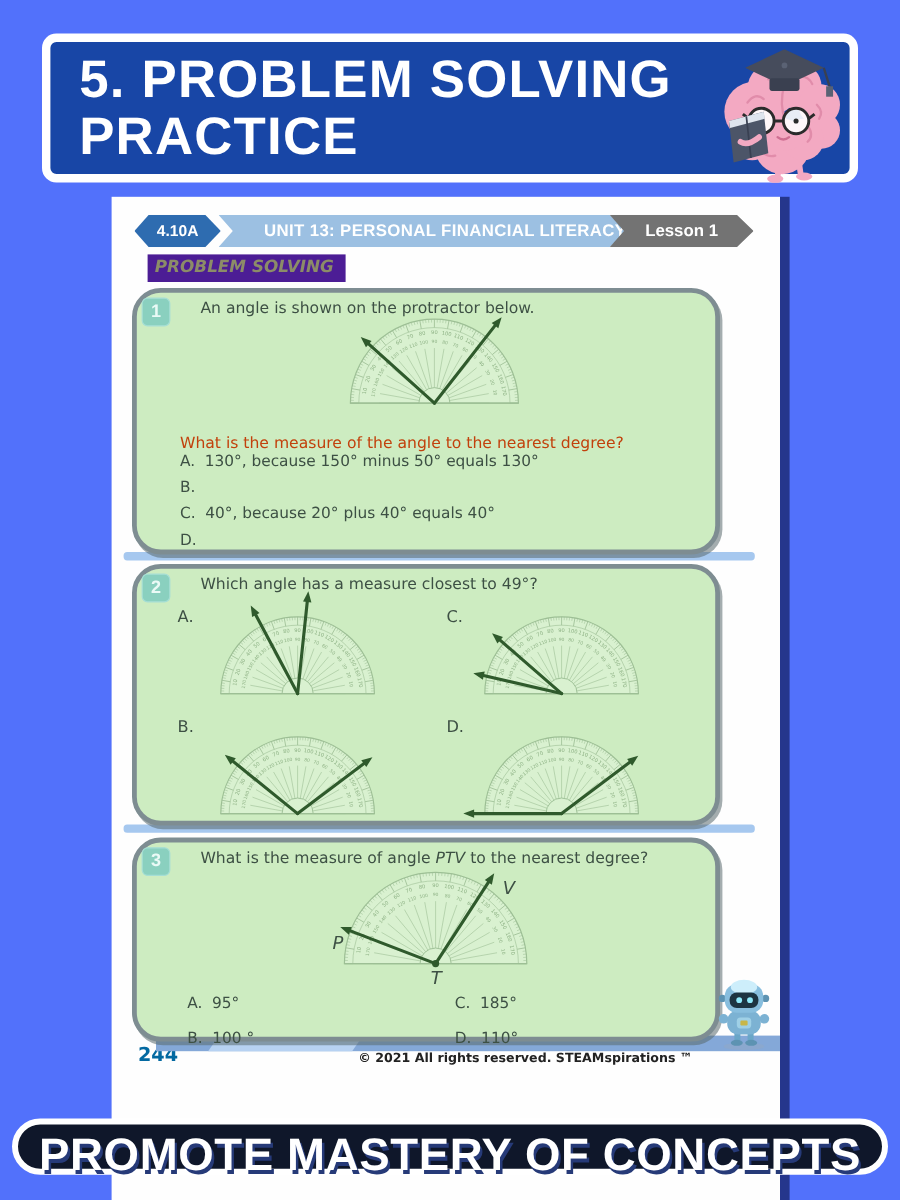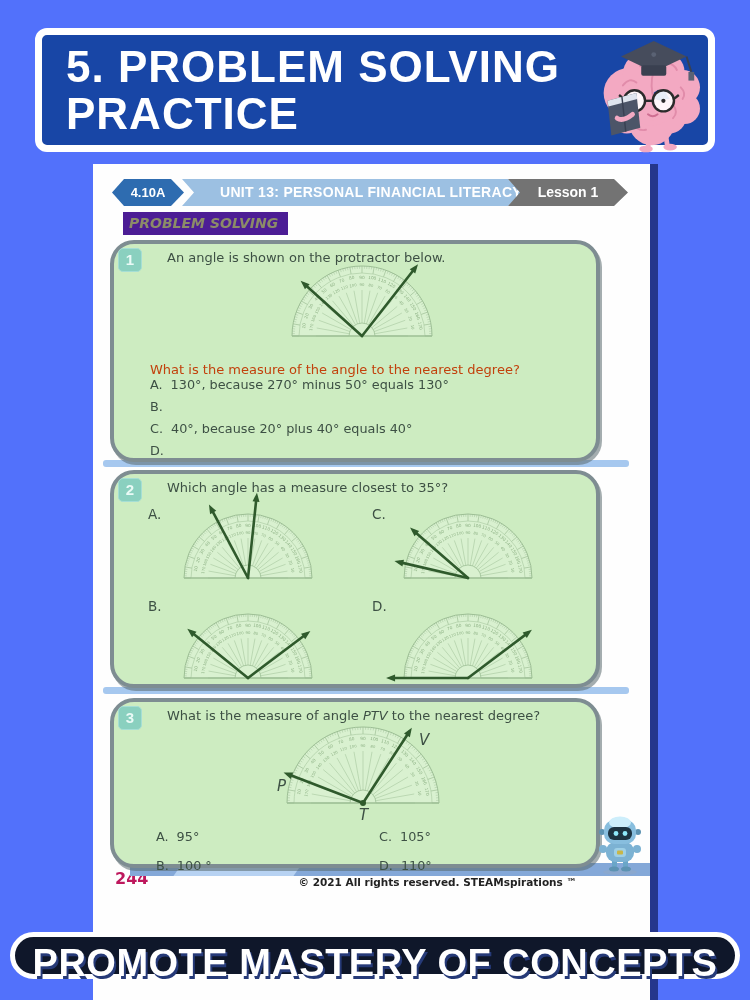--- a/index.html
+++ b/index.html
@@ -44,21 +44,21 @@
   .opts{position:absolute;left:36px;top:133px;}
   .opt{height:22px;font-size:12.8px;color:#3d5044;display:flex;gap:8px;white-space:nowrap;}
   .chl{position:absolute;font-size:13.5px;color:#3d5044;}
   .q3opts{position:absolute;left:42px;top:127px;display:grid;grid-template-columns:223px 200px;
     row-gap:7px;font-size:12.8px;color:#3d5044;}
   .divider{left:10px;width:526px;height:7px;background:#a6c8ef;border-radius:3px;z-index:1;}
 
   
   .footer-strip{left:37px;top:699px;width:520px;height:13px;background:#84a8d8;z-index:1;}
   .strip-light{left:48px;top:0;width:120px;height:13px;background:#b7d2f2;transform:skewX(-35deg);}
-  .page-number{left:22px;top:705px;font-size:16px;font-weight:700;color:#be185d;}
+  .page-number{left:22px;top:705px;font-size:16px;font-weight:700;color:#0369a1;}
   .copyright{left:150px;top:712px;width:334px;text-align:right;font-size:10.5px;font-weight:700;color:#222;}
   .robot{left:499px;top:650px;width:56px;height:62px;z-index:3;}
 
   
   .bottom-banner{left:10px;top:932px;width:730px;height:47px;background:#0f172a;
     border:5px solid #fff;border-radius:30px;box-sizing:border-box;text-align:center;}
   .bottom-banner span{display:inline-block;margin-top:5px;font-family:"Liberation Sans",sans-serif;
     font-weight:700;font-size:38px;letter-spacing:.5px;color:#fff;text-shadow:2px 3px 0 #263a78;white-space:nowrap;}
 </style>
 </head>
@@ -282,39 +282,39 @@
           <line x1="178" y1="92" x2="318" y2="92" stroke="#9dbf95" stroke-width="1"></line>
           <line x1="248" y1="92" x2="190.33196154295422" y2="40.07546494655259" stroke="#2f5a2c" stroke-width="2.6" stroke-linecap="round"></line>
           <path d="M 186.61623741556724 36.7298119147583 L 195.64649796711979 40.15098048281715 L 190.9625837226078 45.3529942611589 Z" fill="#2f5a2c"></path>
           <line x1="248" y1="92" x2="300.94688687800664" y2="24.23107518982191" stroke="#2f5a2c" stroke-width="2.6" stroke-linecap="round"></line>
           <path d="M 304.0251942546349 20.2910214217883 L 301.2422786143275 29.537933367888602 L 295.7262033390804 25.228303040608996 Z" fill="#2f5a2c"></path>
         </svg>
       <div class="subprompt">What is the measure of the angle to the nearest degree?</div>
       <div class="opts">
         <div class="opt">
             <span>A.</span>
-            <span>130°, because 270° minus 50° equals 130°</span>
+            <span>130°, because 150° minus 50° equals 130°</span>
           </div>
         <div class="opt">
             <span>B.</span>
           </div>
         <div class="opt">
             <span>C.</span>
             <span>40°, because 20° plus 40° equals 40°</span>
           </div>
         <div class="opt">
             <span>D.</span>
           </div>
       </div>
     </div>
     <div class="abs divider" style="top:296px"></div>
 
     <div class="abs qbox q2">
       <div class="badge">2</div>
-      <div class="prompt">Which angle has a measure closest to 35°?</div>
+      <div class="prompt">Which angle has a measure closest to 49°?</div>
       <span class="chl" style="left:34px;top:32px">A.</span>
       <span class="chl" style="left:258px;top:32px">C.</span>
       <span class="chl" style="left:34px;top:124px">B.</span>
       <span class="chl" style="left:258px;top:124px">D.</span>
       <svg>
           <path d="M 70 104 A 64 64 0 0 1 198 104 Z" fill="rgba(255,255,255,0.25)" stroke="#9dbf95" stroke-width="1"></path>
           <path d="M 77 104 A 57 57 0 0 1 191 104" fill="none" stroke="#9dbf95" stroke-width="0.5"></path>
           <line x1="198" y1="104" x2="191" y2="104" stroke="#9dbf95" stroke-width="0.7"></line>
           <line x1="197.96101292922214" y1="101.76643221103994" x2="195.16271861356867" y2="101.86415080180694" stroke="#9dbf95" stroke-width="0.45"></line>
           <line x1="197.84409921662876" y1="99.53558568037599" x2="195.05091987590123" y2="99.73090380685953" stroke="#9dbf95" stroke-width="0.45"></line>
@@ -1092,21 +1092,21 @@
           <circle cx="249" cy="101" r="3" fill="#2f5a2c"></circle>
           <text x="245" y="118" font-size="15" font-style="italic" fill="#3d5044">T</text>
         </svg>
       <div class="q3opts">
         <div class="opt">
             <span>A.</span>
             <span>95°</span>
           </div>
         <div class="opt">
             <span>C.</span>
-            <span>105°</span>
+            <span>185°</span>
           </div>
         <div class="opt">
             <span>B.</span>
             <span>100 °</span>
           </div>
         <div class="opt">
             <span>D.</span>
             <span>110°</span>
           </div>
       </div>

